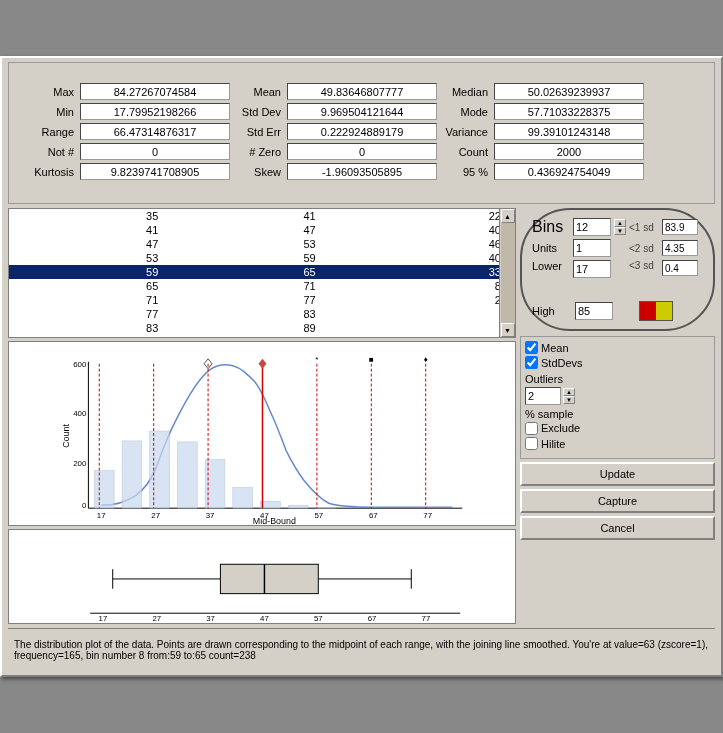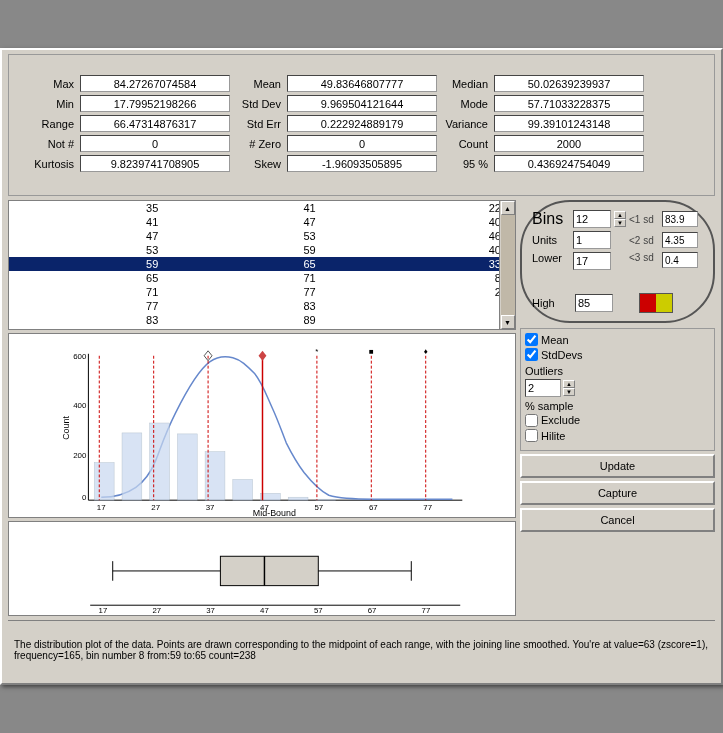--- a/index.html
+++ b/index.html
@@ -51,21 +51,21 @@
     .dist-table td {
       padding: 1px 8px;
       text-align: right;
       border: none;
     }
     
     
     .status-bar {
       background: #d4d0c8;
       border-top: 1px solid #808080;
-      padding: 18px 6px;
+      padding: 10px 6px;
       font-size: 10px;
       color: #000;
       margin-top: 4px;
     }
 
     svg text { font-family: Arial, sans-serif; }
     
     .full-content { padding: 4px 6px; }
     
     .stats-section {

